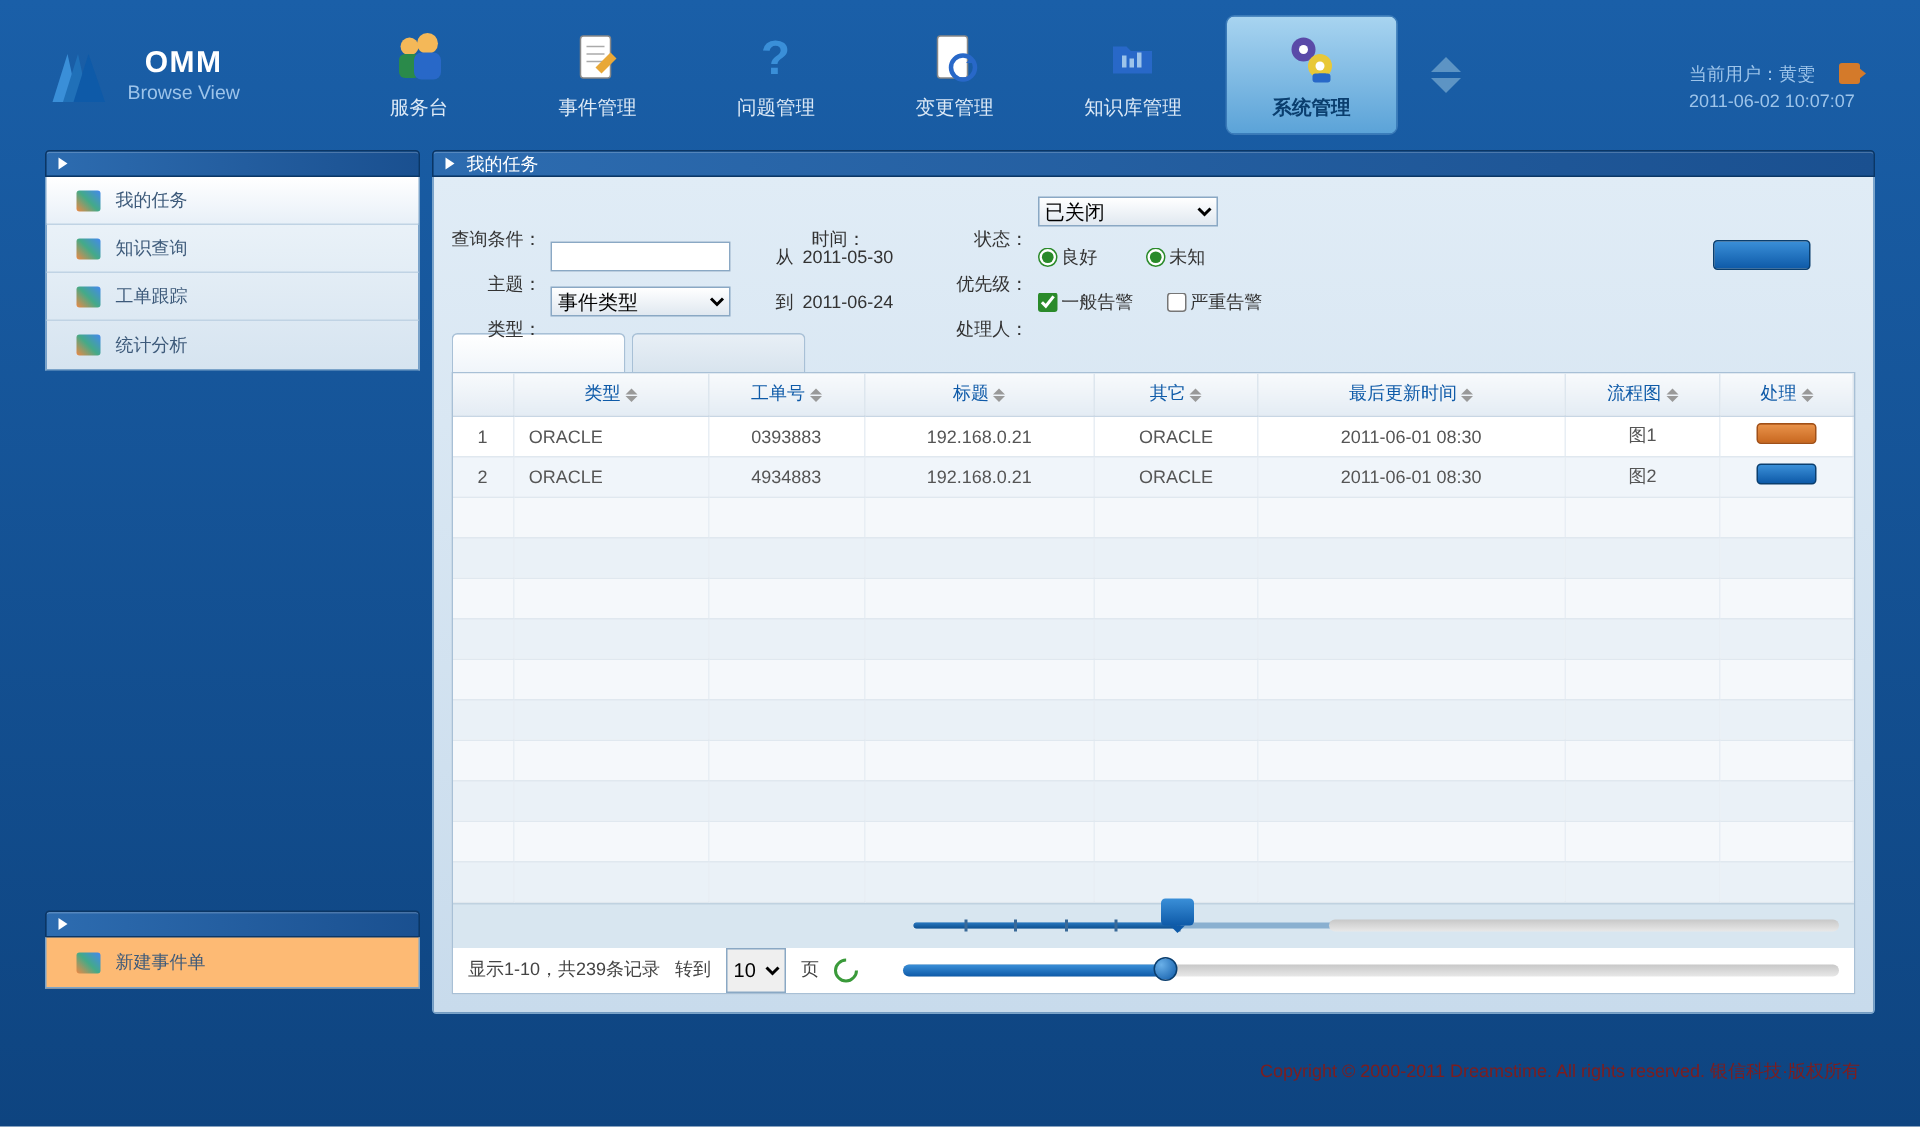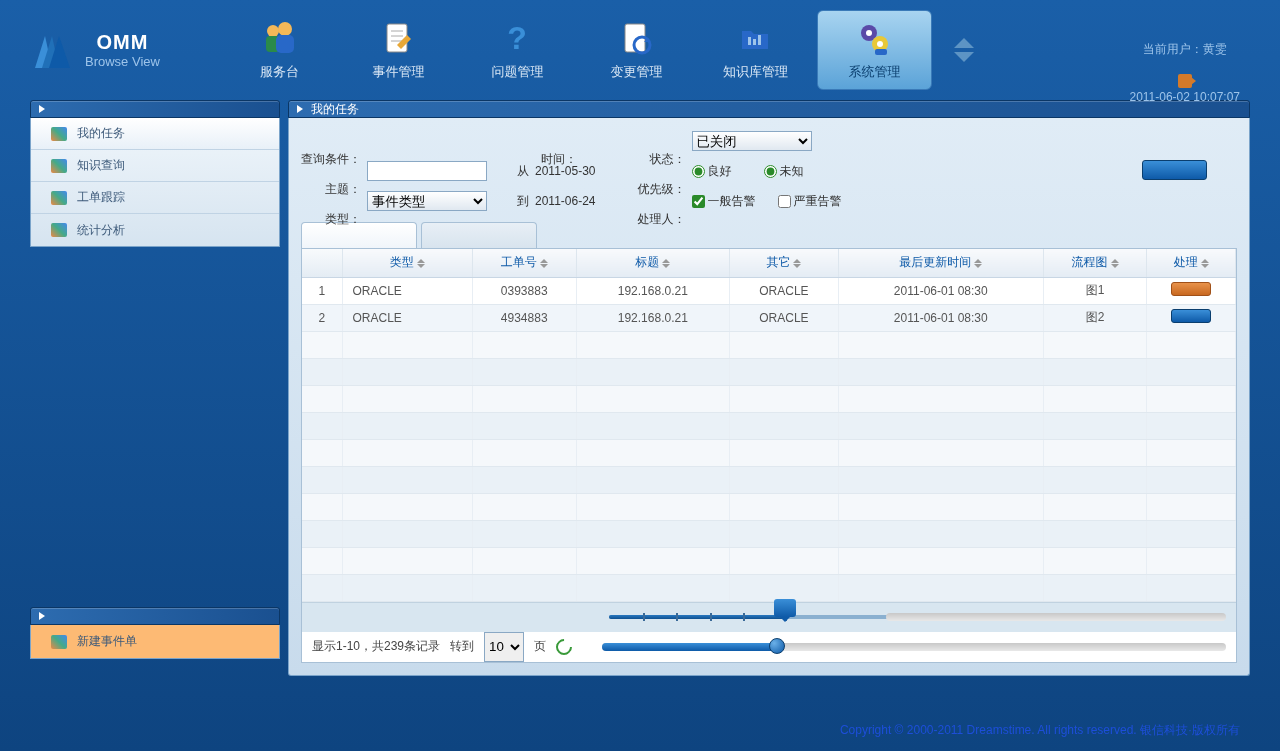--- a/index.html
+++ b/index.html
@@ -8,27 +8,27 @@
 .logo{display:flex;align-items:center;gap:10px;text-align:center;}
 .logo-icon{width:45px;height:45px;}
 .logo-text{color:#fff;}
 .logo-title{font-size:20px;font-weight:bold;letter-spacing:1px;}
 .logo-sub{font-size:13px;color:#9dc4ea;}
 .nav{display:flex;gap:0;margin-left:60px;}
 .nav-item{width:115px;height:80px;display:flex;flex-direction:column;align-items:center;justify-content:center;cursor:pointer;border-radius:6px;gap:6px;margin:0 2px;}
 .nav-item.active{background:linear-gradient(to bottom,#a8d4f0 0%,#5ba3d8 100%);border:1px solid #3a7ab8;}
 .nav-icon{width:38px;height:38px;display:flex;align-items:center;justify-content:center;}
 .nav-label{color:#dce9f6;font-size:13px;}
-.nav-item.active .nav-label{color:#0a3e6e;font-weight:400;}
+.nav-item.active .nav-label{color:#0a3e6e;font-weight:700;}
 .sort-arrows{margin-left:20px;display:flex;flex-direction:column;gap:4px;}
 .arr{width:0;height:0;border-left:10px solid transparent;border-right:10px solid transparent;cursor:pointer;}
 .arr.up{border-bottom:10px solid #5d94c4;}
 .arr.down{border-top:10px solid #5d94c4;}
 .user-info{position:absolute;right:40px;top:40px;color:#9dc4ea;font-size:12px;text-align:left;line-height:18px;}
-.user-info .row1{display:flex;align-items:center;gap:16px;flex-direction:column;}
+.user-info .row1{display:flex;align-items:center;gap:16px;}
 .logout-icon{width:14px;height:14px;background:#d47a2a;border-radius:2px;display:inline-block;position:relative;}
 .logout-icon::after{content:'';position:absolute;right:-4px;top:3px;border-left:5px solid #d47a2a;border-top:4px solid transparent;border-bottom:4px solid transparent;}
 .container{display:flex;gap:8px;padding:0 30px;}
 .sidebar{width:250px;}
 .side-hdr{height:18px;background:linear-gradient(to right,#2d6cb0,#1a5090);border:1px solid #0b3665;border-radius:3px 3px 0 0;display:flex;align-items:center;padding-left:8px;box-shadow:inset 0 1px 0 rgba(255,255,255,0.2);}
 .side-hdr .tri{width:0;height:0;border-left:6px solid #fff;border-top:4px solid transparent;border-bottom:4px solid transparent;}
 .side-menu{background:linear-gradient(to bottom,#f0f6fb,#d6e4f0);border:1px solid #7ba4ca;border-top:none;}
 .side-item{height:32px;display:flex;align-items:center;padding-left:20px;gap:10px;cursor:pointer;border-bottom:1px solid #c0d3e4;color:#3d5a7a;}
 .side-item.sel{background:linear-gradient(to bottom,#fff,#e8f0f8);}
 .side-item:last-child{border-bottom:none;}
@@ -72,21 +72,21 @@
 .slider-mark{position:absolute;width:2px;height:8px;background:#3a6a98;top:-2px;}
 .slider-handle{position:absolute;left:42%;top:-16px;width:22px;height:18px;background:linear-gradient(to bottom,#3a8fd8,#0e5aa8);border-radius:3px;transform:translateX(-50%);}
 .slider-handle::after{content:'';position:absolute;bottom:-5px;left:50%;transform:translateX(-50%);border-left:5px solid transparent;border-right:5px solid transparent;border-top:5px solid #0e5aa8;}
 .slider-right{position:absolute;right:10px;width:340px;height:8px;background:linear-gradient(to bottom,#c8c8c8,#e8e8e8);border-radius:4px;}
 .pager{height:30px;display:flex;align-items:center;gap:10px;padding:0 10px;color:#444;}
 .pager select{width:40px;height:30px;border:1px solid #8aa8c4;}
 .refresh-icon{width:16px;height:16px;border:2px solid #3a9a3a;border-radius:50%;border-top-color:transparent;transform:rotate(45deg);position:relative;}
 .progress-bar{flex:1;height:8px;background:linear-gradient(to bottom,#c8c8c8,#e8e8e8);border-radius:4px;position:relative;margin-left:20px;}
 .progress-fill{position:absolute;left:0;top:0;height:8px;width:28%;background:linear-gradient(to bottom,#3a8fd8,#0e5aa8);border-radius:4px;}
 .progress-handle{position:absolute;left:28%;top:-5px;width:16px;height:16px;background:radial-gradient(circle at 30% 30%,#6ab0e8,#0e5aa8);border-radius:50%;transform:translateX(-50%);border:1px solid #0a3e6e;}
-.footer{position:absolute;bottom:12px;right:40px;color:#1d4ed8;font-size:12px;}
+.footer{position:absolute;bottom:28px;right:40px;color:#7f1d1d;font-size:12px;}
 </style>
 </head>
 <body>
 
 <div class="header">
   <div class="logo">
     <svg class="logo-icon" viewBox="0 0 45 45">
       <path d="M5 40 L15 8 L22 40 Z" fill="#3a8fd8"></path>
       <path d="M12 40 L22 8 L29 40 Z" fill="#2070b8"></path>
       <path d="M19 40 L29 8 L40 40 Z" fill="#0e5aa8"></path>

